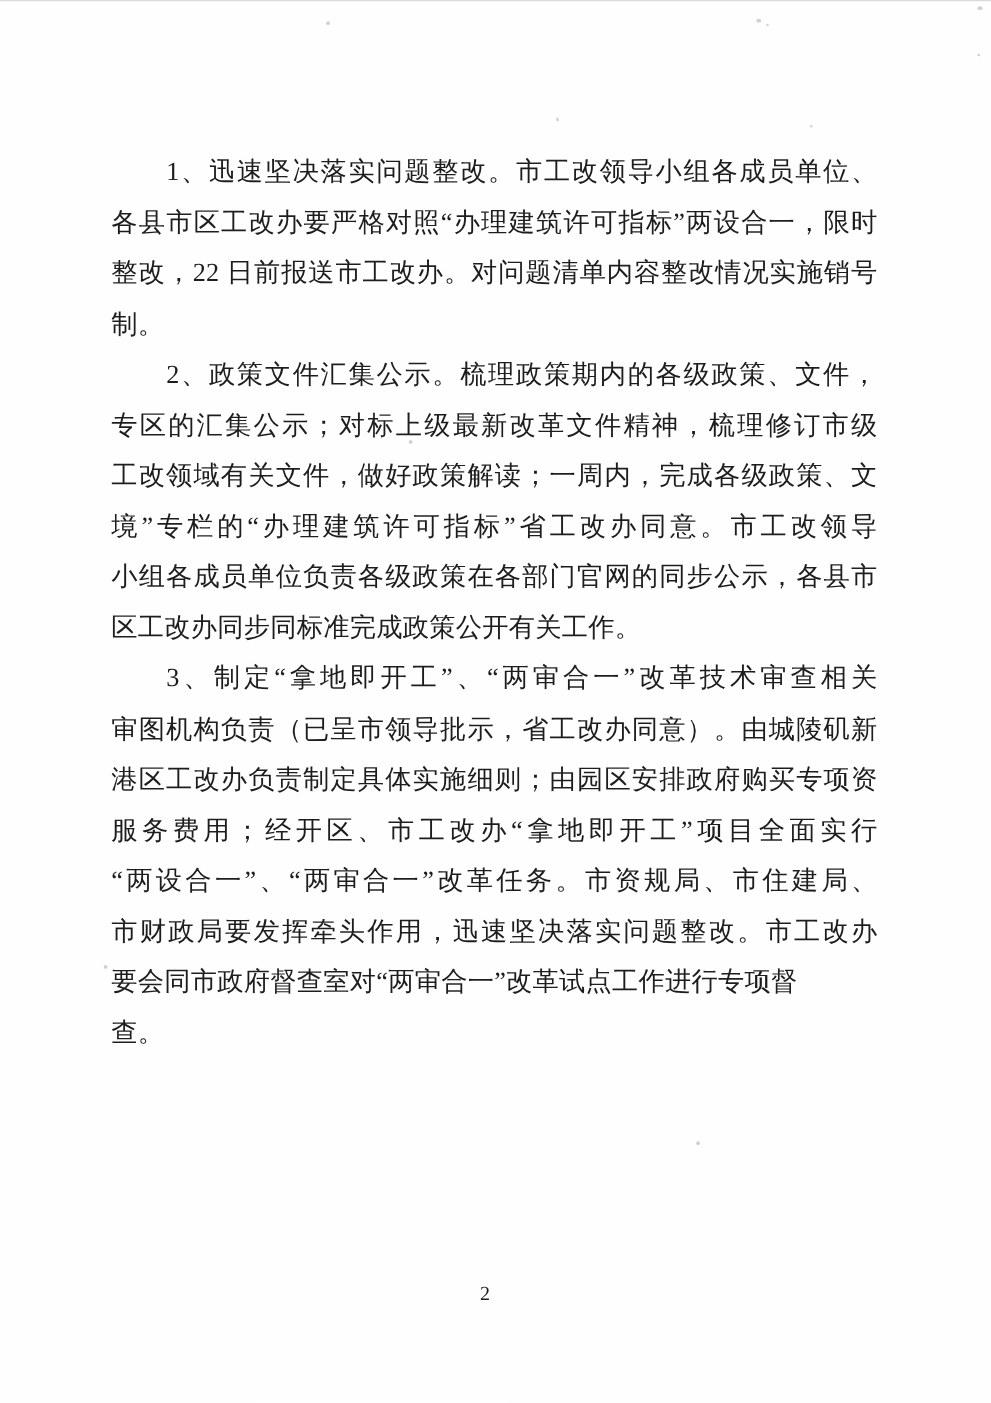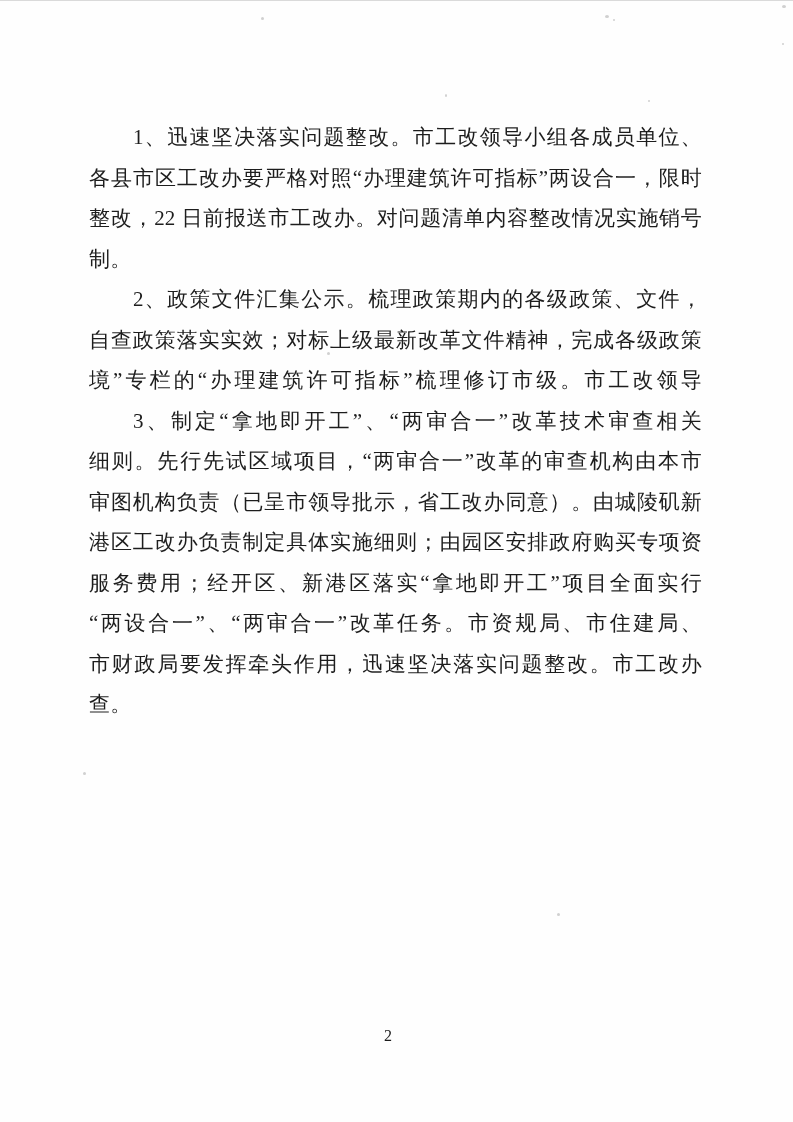--- a/index.html
+++ b/index.html
@@ -84,29 +84,32 @@
 
   <div class="doc-body">
       <div>
         <div class="line justify indent">1、迅速坚决落实问题整改。市工改领导小组各成员单位、</div>
         <div class="line justify">各县市区工改办要严格对照“办理建筑许可指标”两设合一，限时</div>
         <div class="line justify">整改，22 日前报送市工改办。对问题清单内容整改情况实施销号</div>
         <div class="line">制。</div>
       </div>
       <div>
         <div class="line justify indent">2、政策文件汇集公示。梳理政策期内的各级政策、文件，</div>
-        <div class="line justify">自查政策落实实效；对标上级最新改革文件精神，完成各级政策</div>
-        <div class="line justify">境”专栏的“办理建筑许可指标”梳理修订市级。市工改领导</div>
+        <div class="line justify">专区的汇集公示；对标上级最新改革文件精神，梳理修订市级</div>
+        <div class="line justify">工改领域有关文件，做好政策解读；一周内，完成各级政策、文</div>
+        <div class="line justify">境”专栏的“办理建筑许可指标”省工改办同意。市工改领导</div>
+        <div class="line justify">小组各成员单位负责各级政策在各部门官网的同步公示，各县市</div>
+        <div class="line">区工改办同步同标准完成政策公开有关工作。</div>
       </div>
       <div>
         <div class="line justify indent">3、制定“拿地即开工”、“两审合一”改革技术审查相关</div>
-        <div class="line justify">细则。先行先试区域项目，“两审合一”改革的审查机构由本市</div>
         <div class="line justify">审图机构负责（已呈市领导批示，省工改办同意）。由城陵矶新</div>
         <div class="line justify">港区工改办负责制定具体实施细则；由园区安排政府购买专项资</div>
-        <div class="line justify">服务费用；经开区、新港区落实“拿地即开工”项目全面实行</div>
+        <div class="line justify">服务费用；经开区、市工改办“拿地即开工”项目全面实行</div>
         <div class="line justify">“两设合一”、“两审合一”改革任务。市资规局、市住建局、</div>
         <div class="line justify">市财政局要发挥牵头作用，迅速坚决落实问题整改。市工改办</div>
+        <div class="line">要会同市政府督查室对“两审合一”改革试点工作进行专项督</div>
         <div class="line">查。</div>
       </div>
     </div>
 
   <div class="page-num">2</div>
 </div>
 
 </body></html>

